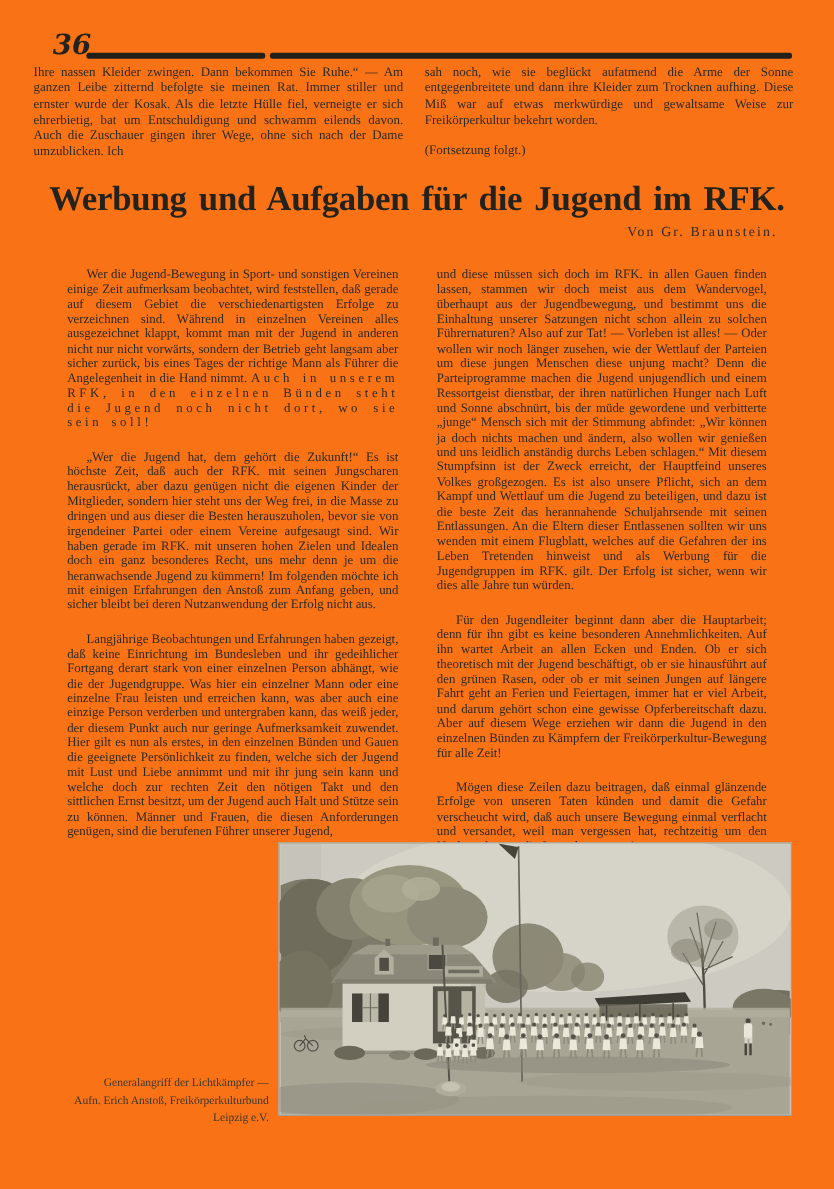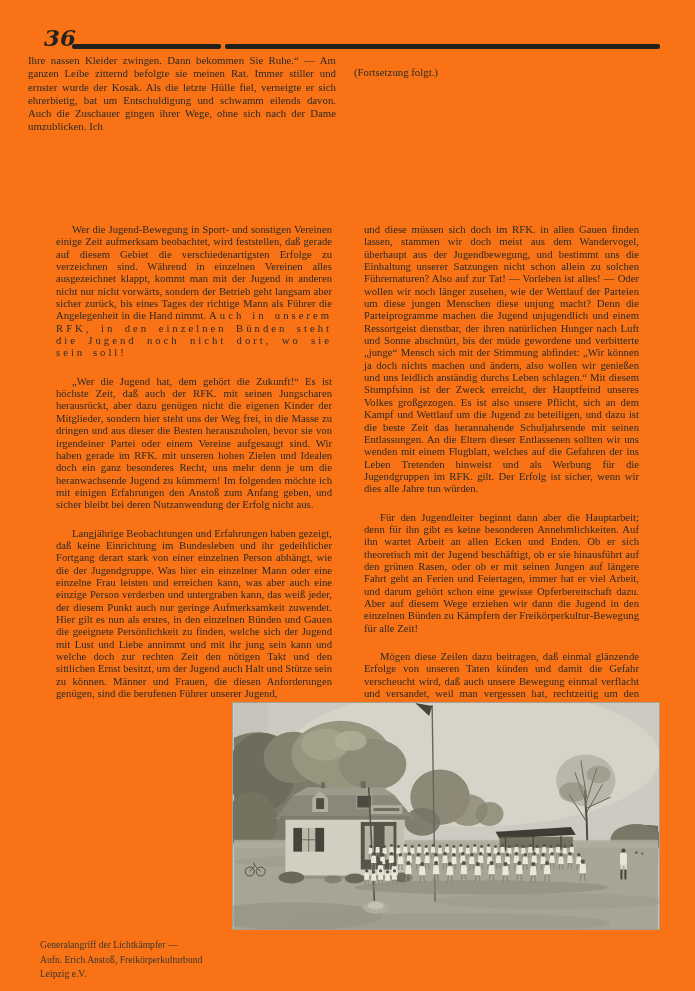--- a/index.html
+++ b/index.html
@@ -17,37 +17,40 @@
   .headline{position:absolute;left:41px;top:150px;width:620px;font-size:29px;font-weight:bold;white-space:nowrap;letter-spacing:-0.2px;word-spacing:3px;color:#23221d;}
   .byline{position:absolute;left:40px;top:188px;width:608px;text-align:right;font-size:11.5px;letter-spacing:1.8px;color:#2c2a25;}
   .maincol{top:207px;line-height:12.35px;font-size:10.7px;}
   .maincol.l{left:40px;width:308px;}
   .maincol.r{left:348px;width:307px;}
   .maincol p{margin:16px;text-indent:16px;}
   .maincol p.noindent{text-indent:0;}
   .sperr{letter-spacing:3px;word-spacing:2px;}
   .photo{position:absolute;left:232px;top:702px;width:428px;height:228px;border:1px solid #a3a095;box-sizing:border-box;background:#cdcac1;}
   .photo svg{display:block;width:100%;height:100%;}
-  .caption{position:absolute;left:40px;top:896px;width:184px;text-align:left;font-size:9.6px;line-height:14.6px;color:#39372f;margin-top:42px;}
+  .caption{position:absolute;left:40px;top:896px;width:184px;text-align:right;font-size:9.6px;line-height:14.6px;color:#39372f;}
 </style>
 </head>
 <body>
 
 <div class="page">
 
   <div class="pagenum">36</div>
   <div class="rule seg1"></div>
   <div class="rule seg2"></div>
 
   <div class="col topcol l">Ihre nassen Kleider zwingen. Dann bekommen Sie Ruhe.“ — Am ganzen Leibe zitternd befolgte sie meinen Rat. Immer stiller und ernster wurde der Kosak. Als die letzte Hülle fiel, verneigte er sich ehrerbietig, bat um Entschuldigung und schwamm eilends davon. Auch die Zuschauer gingen ihrer Wege, ohne sich nach der Dame umzublicken. Ich</div>
 
   <div class="col topcol r">
+    <div>sah noch, wie sie beglückt aufatmend die Arme der Sonne entgegenbreitete und dann ihre Kleider zum Trocknen aufhing. Diese Miß war auf etwas merkwürdige und gewaltsame Weise zur Freikörperkultur bekehrt worden.</div>
     <div class="fortsetzung">(Fortsetzung folgt.)</div>
   </div>
 
+  <div class="headline">Werbung und Aufgaben für die Jugend im RFK.</div>
+  <div class="byline">Von Gr. Braunstein.</div>
 
   <div class="col maincol l">
     <p><span>Wer die Jugend-Bewegung in Sport- und sonstigen Vereinen einige Zeit aufmerksam beobachtet, wird feststellen, daß gerade auf diesem Gebiet die verschiedenartigsten Erfolge zu verzeichnen sind. Während in einzelnen Vereinen alles ausgezeichnet klappt, kommt man mit der Jugend in anderen nicht nur nicht vorwärts, sondern der Betrieb geht langsam aber sicher zurück, bis eines Tages der richtige Mann als Führer die Angelegenheit in die Hand nimmt.</span> <span class="sperr">Auch in unserem RFK, in den einzelnen Bünden steht die Jugend noch nicht dort, wo sie sein soll!</span></p>
     <p>„Wer die Jugend hat, dem gehört die Zukunft!“ Es ist höchste Zeit, daß auch der RFK. mit seinen Jungscharen herausrückt, aber dazu genügen nicht die eigenen Kinder der Mitglieder, sondern hier steht uns der Weg frei, in die Masse zu dringen und aus dieser die Besten herauszuholen, bevor sie von irgendeiner Partei oder einem Vereine aufgesaugt sind. Wir haben gerade im RFK. mit unseren hohen Zielen und Idealen doch ein ganz besonderes Recht, uns mehr denn je um die heranwachsende Jugend zu kümmern! Im folgenden möchte ich mit einigen Erfahrungen den Anstoß zum Anfang geben, und sicher bleibt bei deren Nutzanwendung der Erfolg nicht aus.</p>
     <p>Langjährige Beobachtungen und Erfahrungen haben gezeigt, daß keine Einrichtung im Bundesleben und ihr gedeihlicher Fortgang derart stark von einer einzelnen Person abhängt, wie die der Jugendgruppe. Was hier ein einzelner Mann oder eine einzelne Frau leisten und erreichen kann, was aber auch eine einzige Person verderben und untergraben kann, das weiß jeder, der diesem Punkt auch nur geringe Aufmerksamkeit zuwendet. Hier gilt es nun als erstes, in den einzelnen Bünden und Gauen die geeignete Persönlichkeit zu finden, welche sich der Jugend mit Lust und Liebe annimmt und mit ihr jung sein kann und welche doch zur rechten Zeit den nötigen Takt und den sittlichen Ernst besitzt, um der Jugend auch Halt und Stütze sein zu können. Männer und Frauen, die diesen Anforderungen genügen, sind die berufenen Führer unserer Jugend,</p>
   </div>
 
   <div class="col maincol r">
     <p class="noindent">und diese müssen sich doch im RFK. in allen Gauen finden lassen, stammen wir doch meist aus dem Wandervogel, überhaupt aus der Jugendbewegung, und bestimmt uns die Einhaltung unserer Satzungen nicht schon allein zu solchen Führernaturen? Also auf zur Tat! — Vorleben ist alles! — Oder wollen wir noch länger zusehen, wie der Wettlauf der Parteien um diese jungen Menschen diese unjung macht? Denn die Parteiprogramme machen die Jugend unjugendlich und einem Ressortgeist dienstbar, der ihren natürlichen Hunger nach Luft und Sonne abschnürt, bis der müde gewordene und verbitterte „junge“ Mensch sich mit der Stimmung abfindet: „Wir können ja doch nichts machen und ändern, also wollen wir genießen und uns leidlich anständig durchs Leben schlagen.“ Mit diesem Stumpfsinn ist der Zweck erreicht, der Hauptfeind unseres Volkes großgezogen. Es ist also unsere Pflicht, sich an dem Kampf und Wettlauf um die Jugend zu beteiligen, und dazu ist die beste Zeit das herannahende Schuljahrsende mit seinen Entlassungen. An die Eltern dieser Entlassenen sollten wir uns wenden mit einem Flugblatt, welches auf die Gefahren der ins Leben Tretenden hinweist und als Werbung für die Jugendgruppen im RFK. gilt. Der Erfolg ist sicher, wenn wir dies alle Jahre tun würden.</p>
     <p>Für den Jugendleiter beginnt dann aber die Hauptarbeit; denn für ihn gibt es keine besonderen Annehmlichkeiten. Auf ihn wartet Arbeit an allen Ecken und Enden. Ob er sich theoretisch mit der Jugend beschäftigt, ob er sie hinausführt auf den grünen Rasen, oder ob er mit seinen Jungen auf längere Fahrt geht an Ferien und Feiertagen, immer hat er viel Arbeit, und darum gehört schon eine gewisse Opferbereitschaft dazu. Aber auf diesem Wege erziehen wir dann die Jugend in den einzelnen Bünden zu Kämpfern der Freikörperkultur-Bewegung für alle Zeit!</p>

